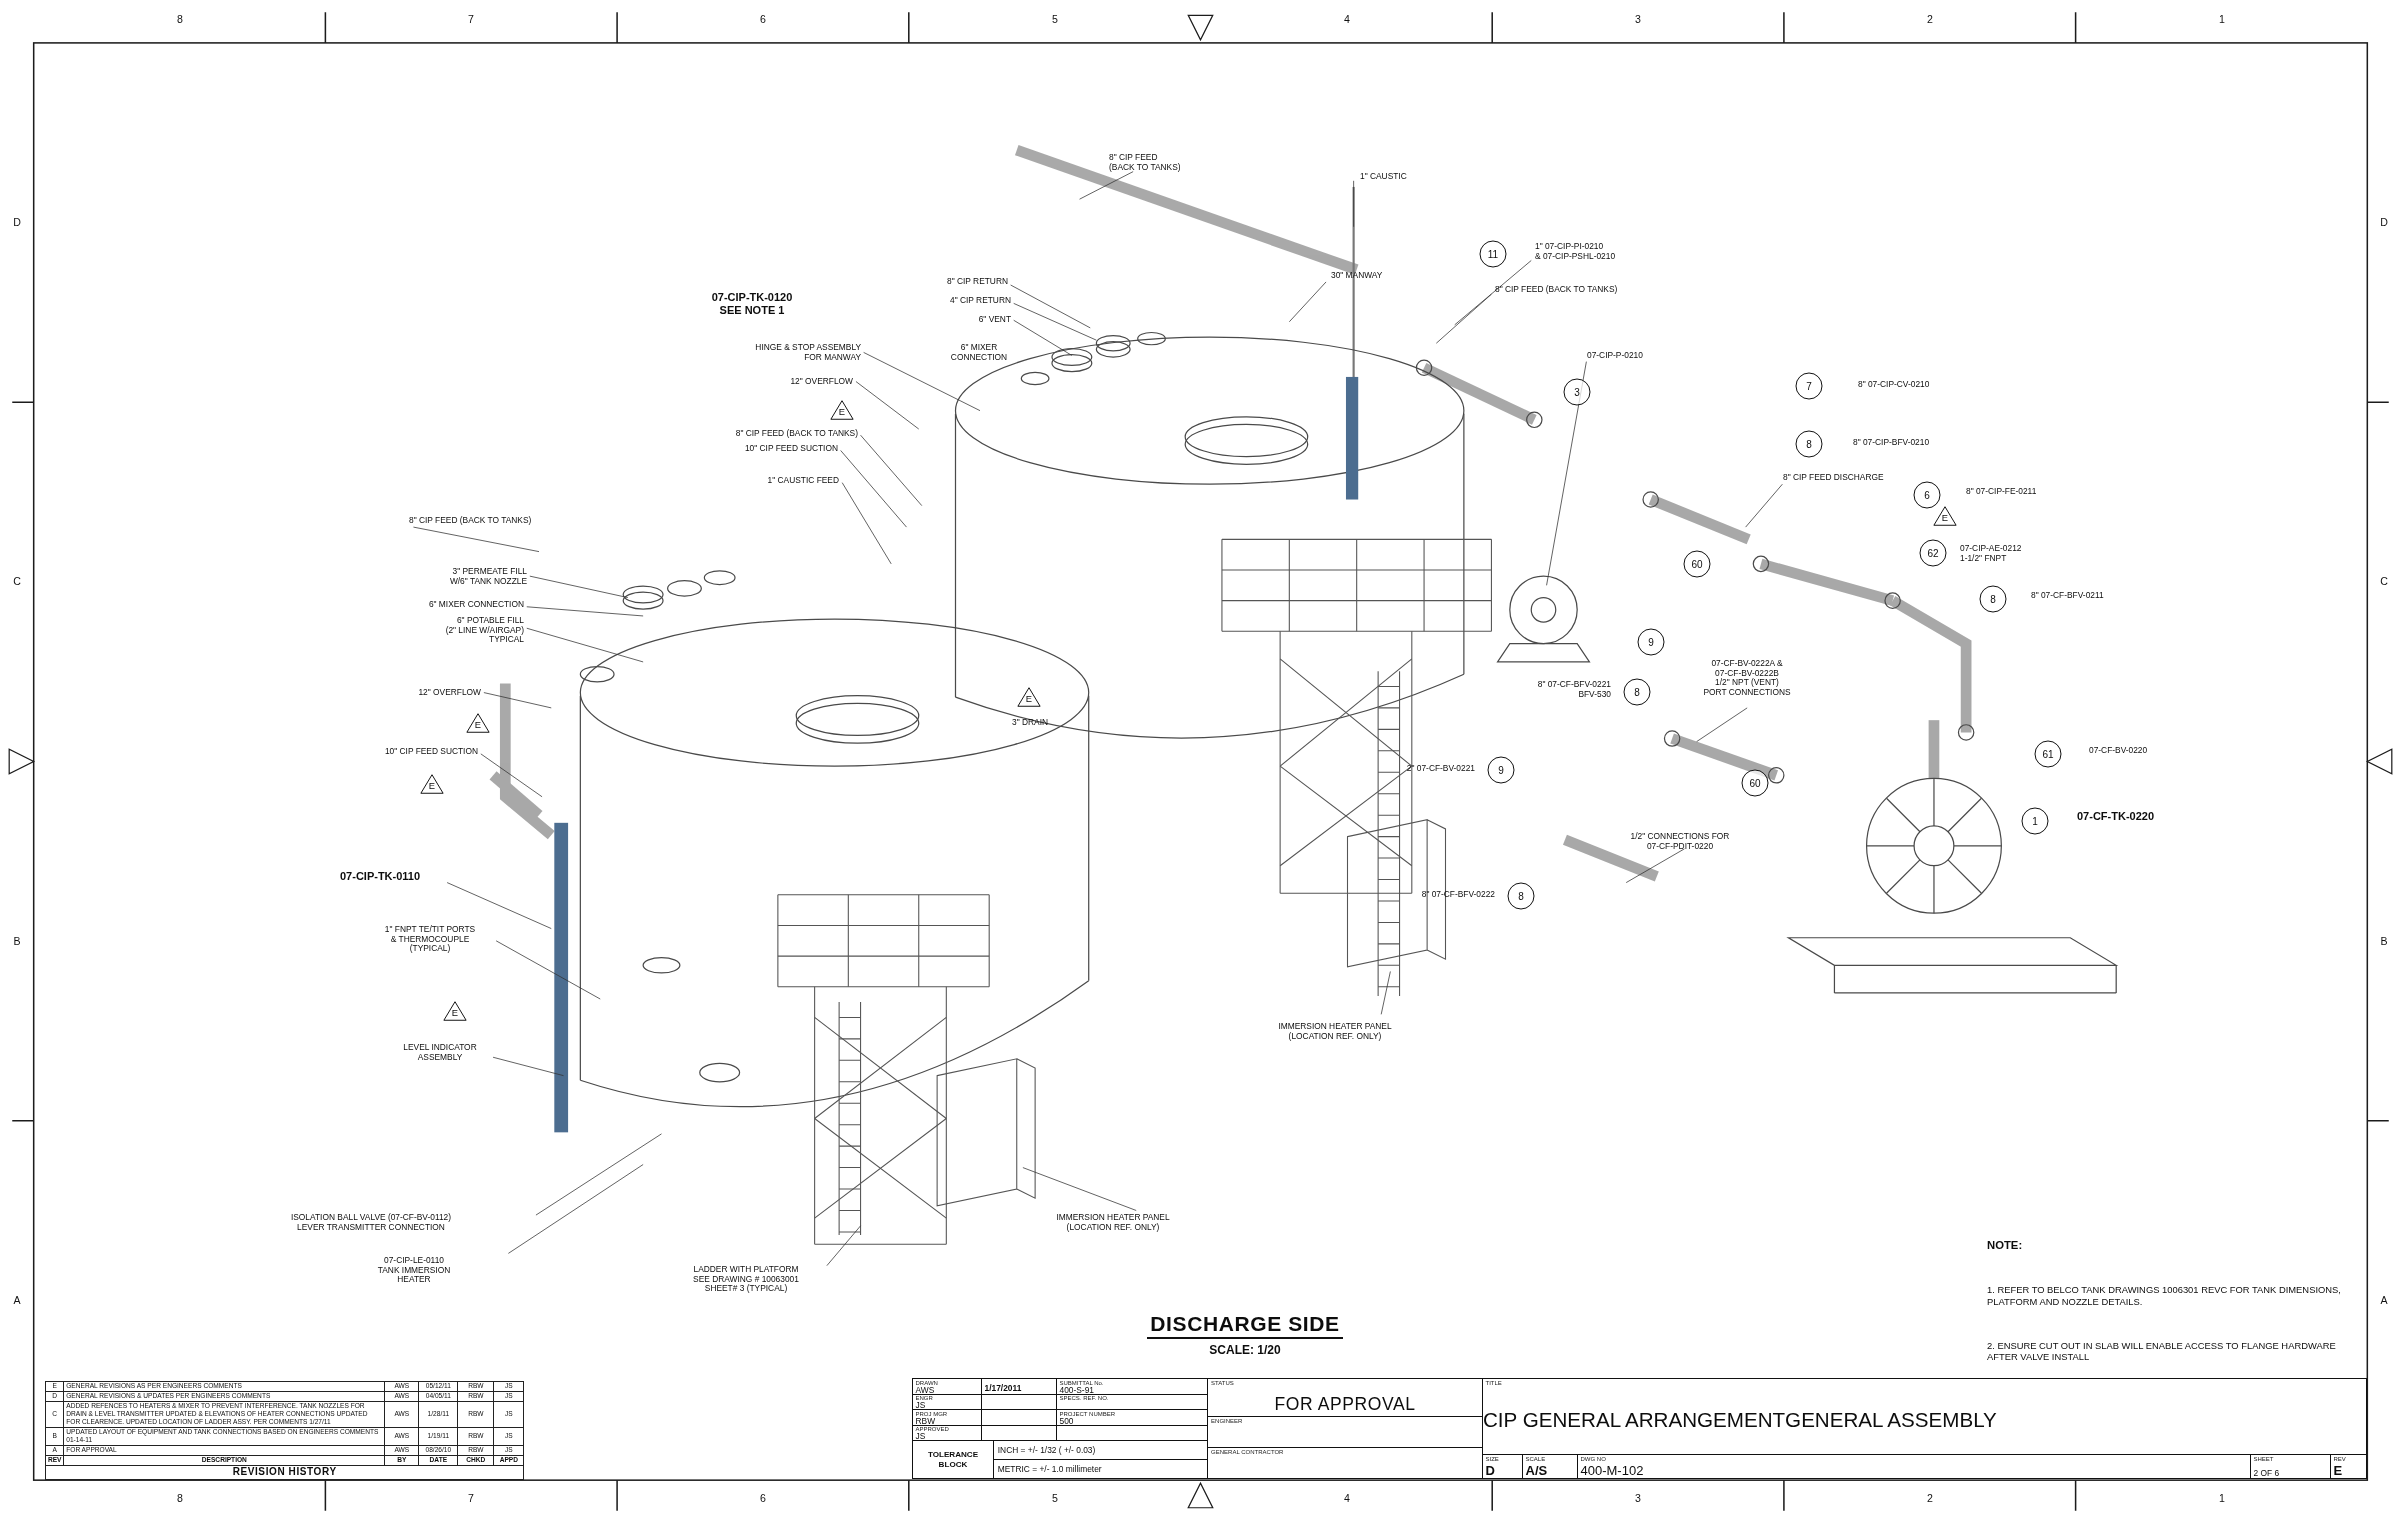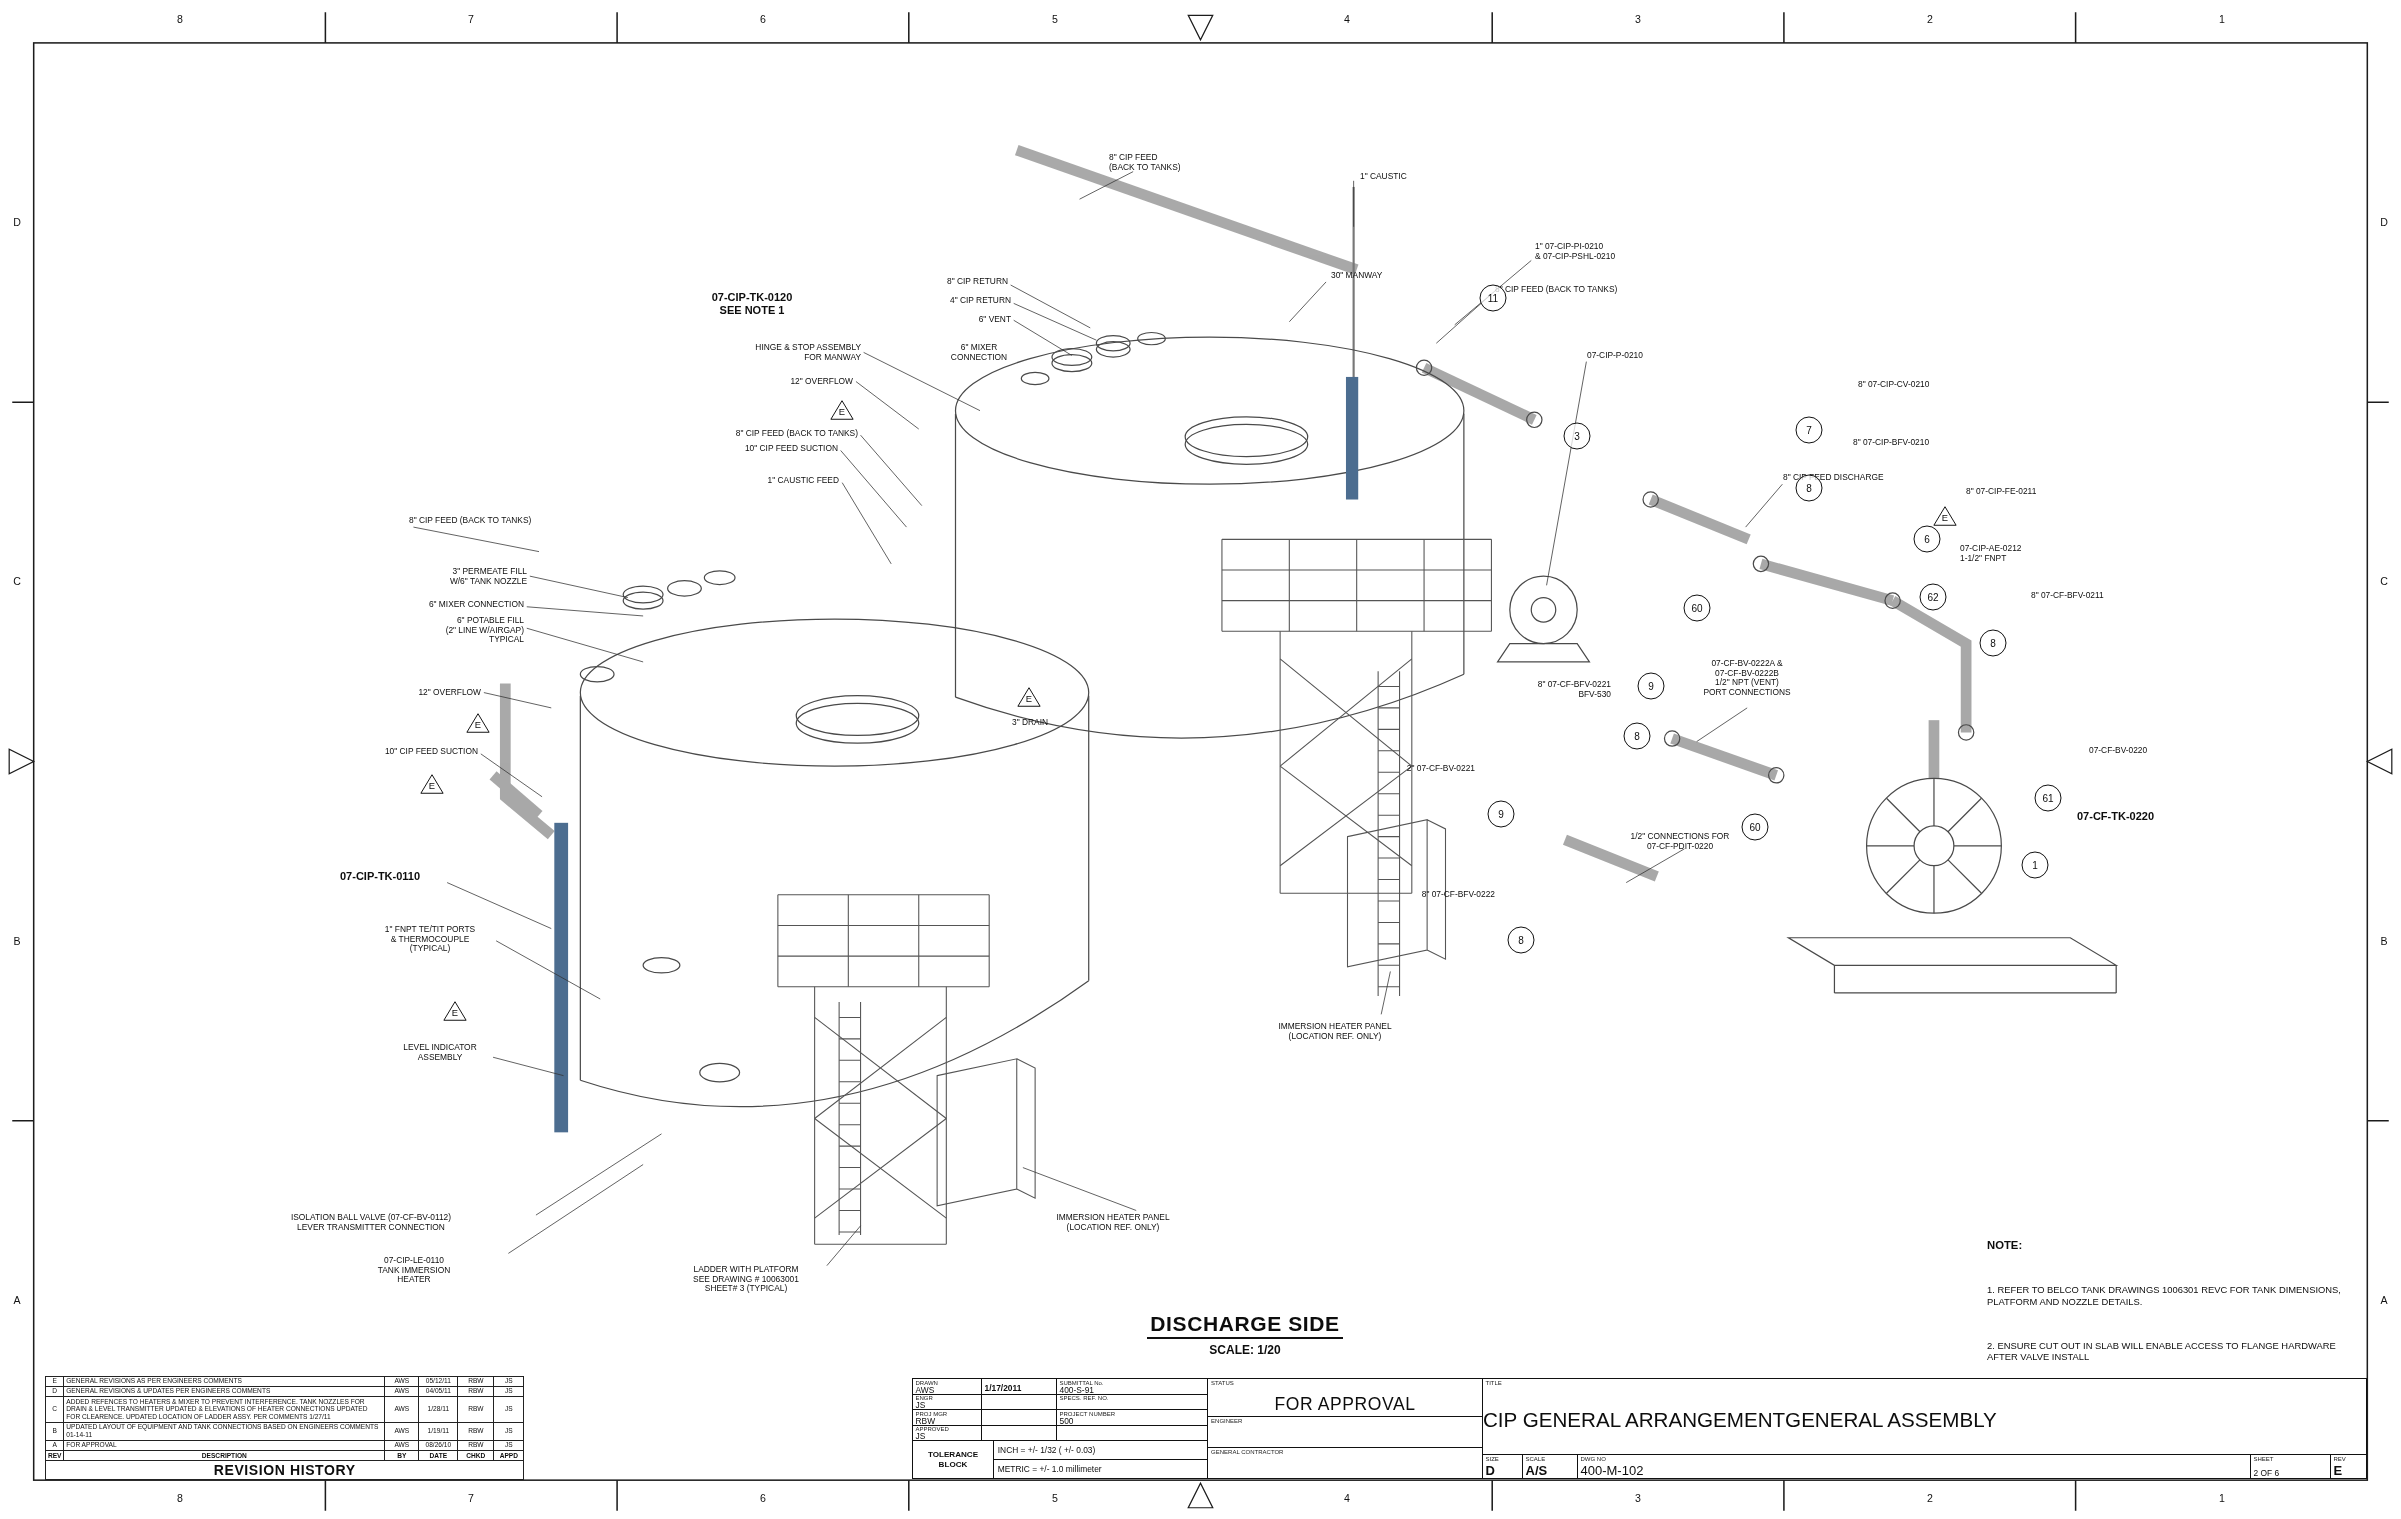--- a/index.html
+++ b/index.html
@@ -8,21 +8,21 @@
   #draw-svg{position:absolute;left:0;top:0;}
   #overlay{position:absolute;left:0;top:0;width:2401px;height:1520px;}
 
   
   .anno{position:absolute;font-size:8.4px;line-height:1.15;white-space:pre-line;color:#0d0d0d;}
   .anno.ac{transform:translateX(-50%);text-align:center;}
   .anno.ar{transform:translateX(-100%);text-align:right;}
   .anno.anno-bold{font-weight:bold;font-size:11px;}
   .callout{position:absolute;width:25px;height:25px;border:1.4px solid #111;border-radius:50%;
     transform:translate(-50%,-50%);display:flex;align-items:center;justify-content:center;
-    font-size:10px;background:rgba(255,255,255,.75);margin-top:44px;}
+    font-size:10px;background:rgba(255,255,255,.75);}
   .flag{position:absolute;width:25px;height:21px;transform:translate(-50%,-50%);}
   .flag svg{position:absolute;left:0;top:0;}
   .flag .flag-t{position:absolute;left:0;top:6.3px;width:25px;text-align:center;font-size:9.4px;}
   .gridlbl{position:absolute;font-size:10.6px;transform:translate(-50%,-50%);color:#111;}
 
   
   .viewtitle{position:absolute;left:1101px;top:1312px;width:288px;text-align:center;}
   .viewtitle .vt{display:inline-block;font-size:21px;font-weight:bold;border-bottom:2.5px solid #111;
     padding:0 3.8px 1.3px;letter-spacing:0.6px;}
   .viewtitle .vs{font-size:12px;font-weight:bold;margin-top:3.8px;}
@@ -31,21 +31,21 @@
   .notes{position:absolute;left:1987px;top:1238px;width:375px;font-size:9.4px;line-height:1.25;}
   .notes .nt{font-weight:bold;font-size:11.3px;margin-bottom:11px;}
   .notes .ni{margin-bottom:10px;margin-top:32px;}
 
   
   table.rev{position:absolute;left:45px;bottom:40px;border-collapse:collapse;table-layout:fixed;
     font-size:6.6px;line-height:1.2;background:#fff;}
   table.rev td{border:0.9px solid #222;padding:0.6px 1.9px;text-align:center;overflow:hidden;}
   table.rev td.desc{text-align:left;}
   table.rev td.hd{font-weight:bold;}
-  table.rev td.rtitle{font-weight:bold;font-size:14px;letter-spacing:0.6px;}
+  table.rev td.rtitle{font-weight:bold;font-size:10px;letter-spacing:0.6px;}
 
   
   .tb{position:absolute;left:912px;top:1378px;width:1455px;height:101px;border:1.5px solid #111;
     display:flex;background:#fff;box-sizing:border-box;}
   .tb *{box-sizing:border-box;}
   .cl{font-size:6px;color:#222;display:block;}
   .cv{font-size:8.4px;line-height:1.05;}
   .tb-admin{width:295px;border-right:1.3px solid #111;display:flex;flex-direction:column;}
   .tb-row{display:flex;height:15.6px;border-bottom:0.9px solid #111;}
   .tb-row .cell{border-right:0.9px solid #111;padding:0.6px 2.5px;display:flex;flex-direction:column;justify-content:space-between;}

